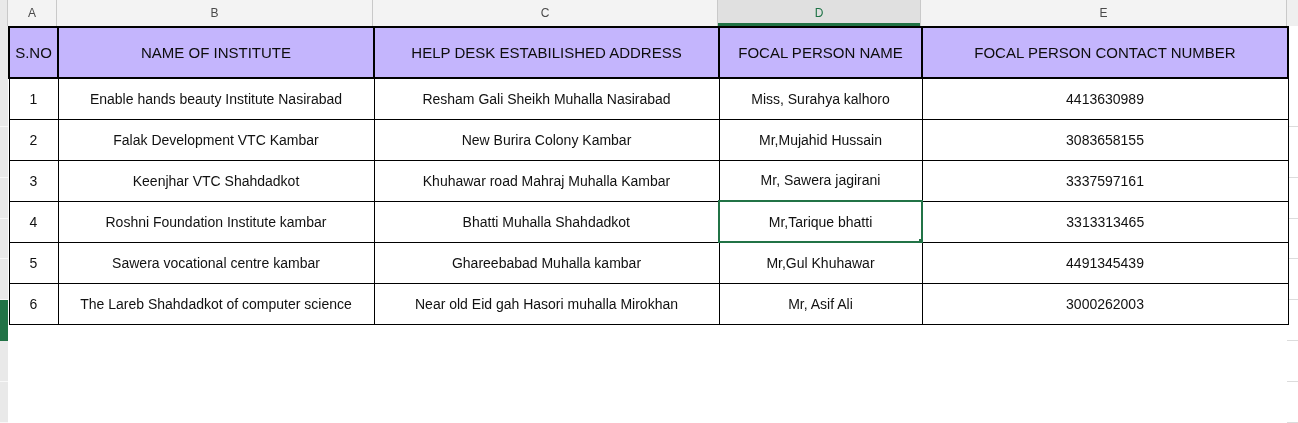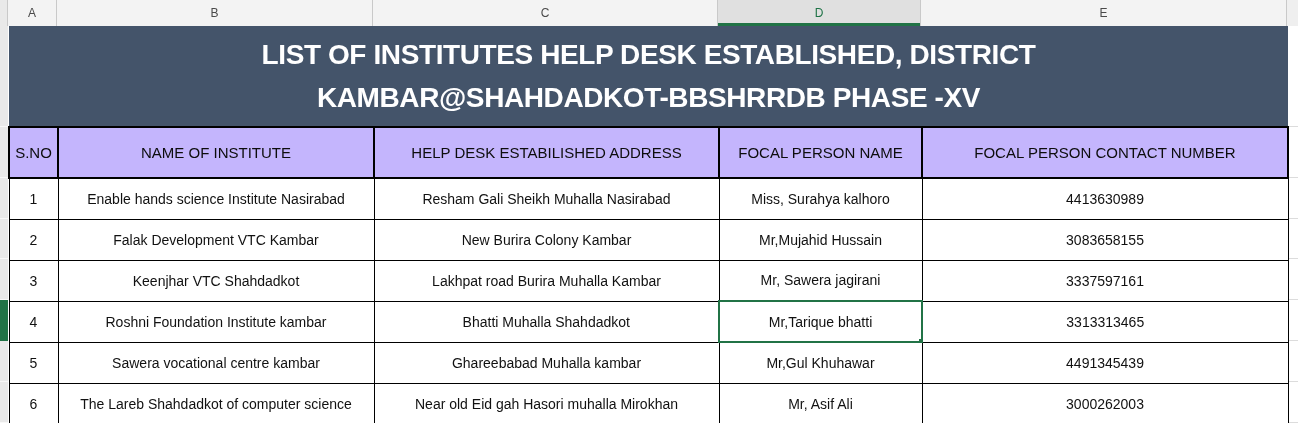--- a/index.html
+++ b/index.html
@@ -93,52 +93,46 @@
 
   <table class="grid">
     <colgroup>
       <col style="width:49px">
         <col style="width:316px">
         <col style="width:345px">
       <col style="width:203px">
         <col style="width:366px">
     </colgroup>
     <tbody>
-      <tr>
-        <td class="title-cell" colspan="5">
-          <div class="title-line">LIST OF INSTITUTES HELP DESK ESTABLISHED, DISTRICT</div>
-          <div class="title-line">KAMBAR@SHAHDADKOT-BBSHRRDB PHASE -XV</div>
-        </td>
-      </tr>
       <tr class="head">
         <td>S.NO</td>
         <td>NAME OF INSTITUTE</td>
         <td>HELP DESK ESTABILISHED ADDRESS</td>
         <td>FOCAL PERSON NAME</td>
         <td>FOCAL PERSON CONTACT NUMBER</td>
       </tr>
 
       <tr class="data">
         <td>1</td>
-        <td>Enable hands science Institute Nasirabad</td>
+        <td>Enable hands beauty Institute Nasirabad</td>
         <td>Resham Gali Sheikh Muhalla Nasirabad</td>
         <td>Miss, Surahya kalhoro</td>
         <td>4413630989</td>
       </tr>
       <tr class="data">
         <td>2</td>
         <td>Falak Development VTC Kambar</td>
         <td>New Burira Colony Kambar</td>
         <td>Mr,Mujahid Hussain</td>
         <td>3083658155</td>
       </tr>
       <tr class="data">
         <td>3</td>
         <td>Keenjhar VTC Shahdadkot</td>
-        <td>Lakhpat road Burira Muhalla Kambar</td>
+        <td>Khuhawar road Mahraj Muhalla Kambar</td>
         <td>Mr, Sawera jagirani</td>
         <td>3337597161</td>
       </tr>
       <tr class="data">
         <td>4</td>
         <td>Roshni Foundation Institute kambar</td>
         <td>Bhatti Muhalla Shahdadkot</td>
         <td class="active">Mr,Tarique bhatti<span class="fill-handle"></span></td>
         <td>3313313465</td>
       </tr>

